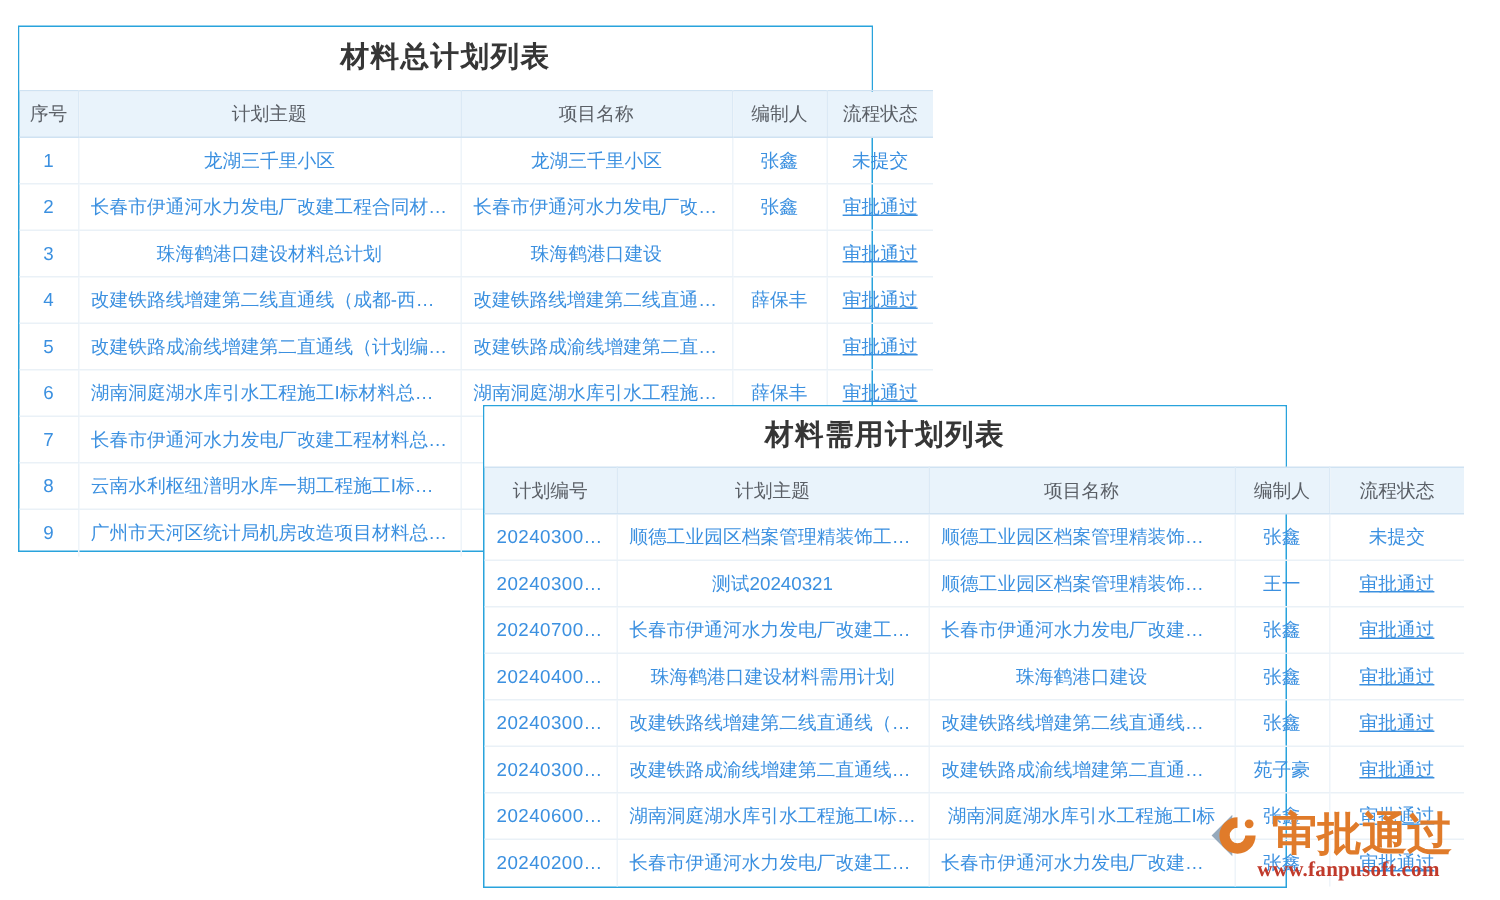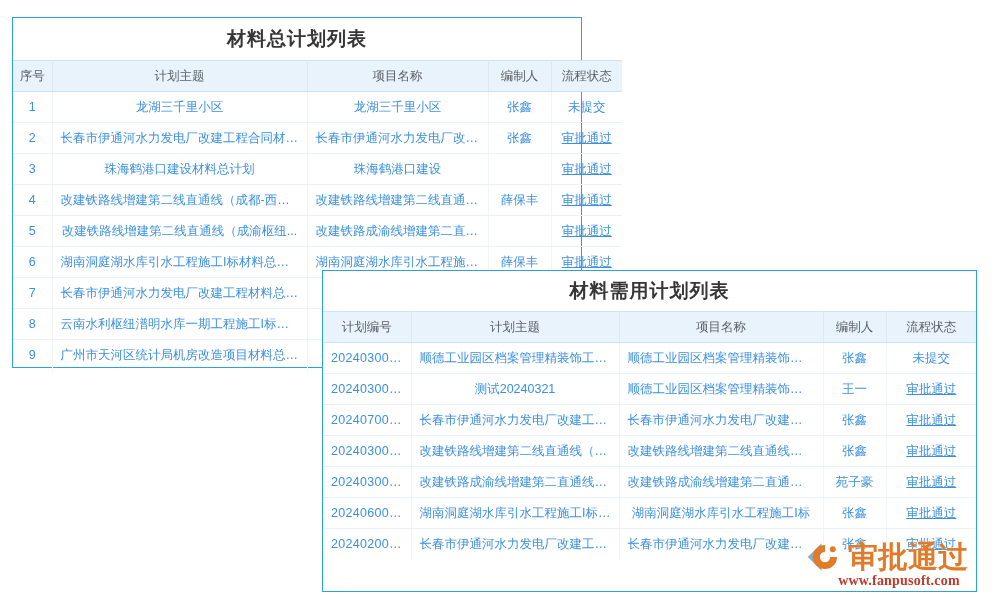--- a/index.html
+++ b/index.html
@@ -26,21 +26,21 @@
     left: 12px;
     top: 17px;
     width: 570px;
     height: 351px;
     z-index: 1;
   }
 
   #panel-demand {
     left: 322px;
     top: 270px;
-    width: 655px;
+    width: 536px;
     height: 322px;
     z-index: 3;
   }
 
   .panel-title {
     height: 42px;
     line-height: 42px;
     text-align: center;
     font-size: 19px;
     font-weight: bold;
@@ -213,21 +213,21 @@
       </tr>
       <tr>
         <td class="c-index">4</td>
         <td class="c-subject">改建铁路线增建第二线直通线（成都-西安）...</td>
         <td class="c-project">改建铁路线增建第二线直通线（...</td>
         <td class="c-author">薛保丰</td>
         <td class="c-status st-pass">审批通过</td>
       </tr>
       <tr>
         <td class="c-index">5</td>
-        <td class="c-subject">改建铁路线增建第二线直通线（成渝枢纽...</td>
+        <td class="c-subject">改建铁路成渝线增建第二直通线（计划编号...</td>
         <td class="c-project">改建铁路成渝线增建第二直通线...</td>
         <td class="c-author"></td>
         <td class="c-status st-pass">审批通过</td>
       </tr>
       <tr>
         <td class="c-index">6</td>
         <td class="c-subject">湖南洞庭湖水库引水工程施工I标材料总计划</td>
         <td class="c-project">湖南洞庭湖水库引水工程施工I标</td>
         <td class="c-author">薛保丰</td>
         <td class="c-status st-pass">审批通过</td>
@@ -292,20 +292,27 @@
         <td class="c-status st-pass">审批通过</td>
       </tr>
       <tr>
         <td class="c-code">2024070001</td>
         <td class="c-subject">长春市伊通河水力发电厂改建工程合...</td>
         <td class="c-project">长春市伊通河水力发电厂改建工程</td>
         <td class="c-author">张鑫</td>
         <td class="c-status st-pass">审批通过</td>
       </tr>
       <tr>
+        <td class="c-code">2024040003</td>
+        <td class="c-subject">珠海鹤港口建设材料需用计划</td>
+        <td class="c-project">珠海鹤港口建设</td>
+        <td class="c-author">张鑫</td>
+        <td class="c-status st-pass">审批通过</td>
+      </tr>
+      <tr>
         <td class="c-code">2024030001</td>
         <td class="c-subject">改建铁路线增建第二线直通线（成都...</td>
         <td class="c-project">改建铁路线增建第二线直通线（成都...</td>
         <td class="c-author">张鑫</td>
         <td class="c-status st-pass">审批通过</td>
       </tr>
       <tr>
         <td class="c-code">2024030002</td>
         <td class="c-subject">改建铁路成渝线增建第二直通线（成...</td>
         <td class="c-project">改建铁路成渝线增建第二直通线（成...</td>

